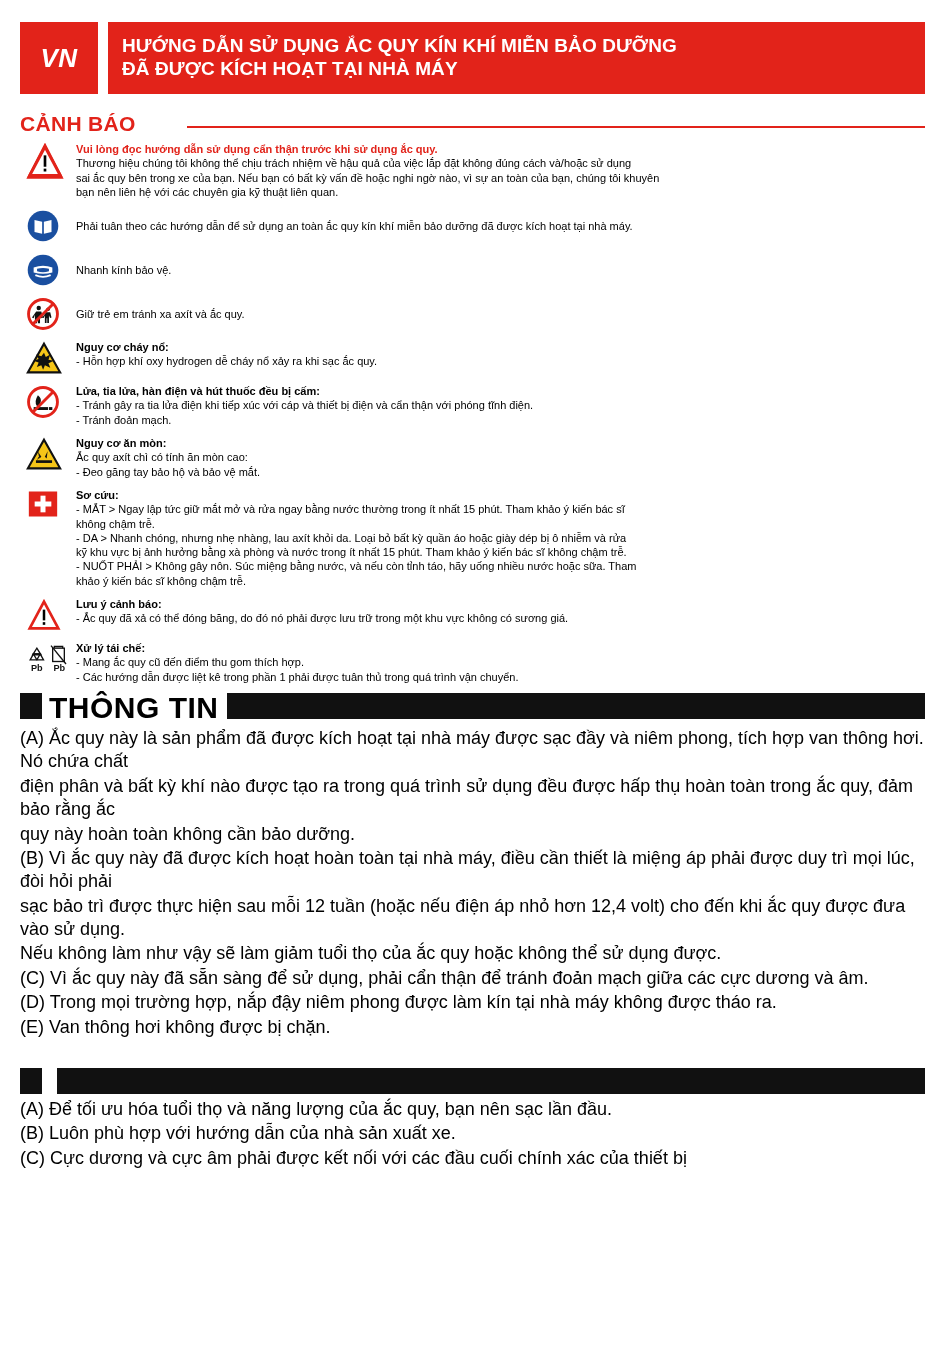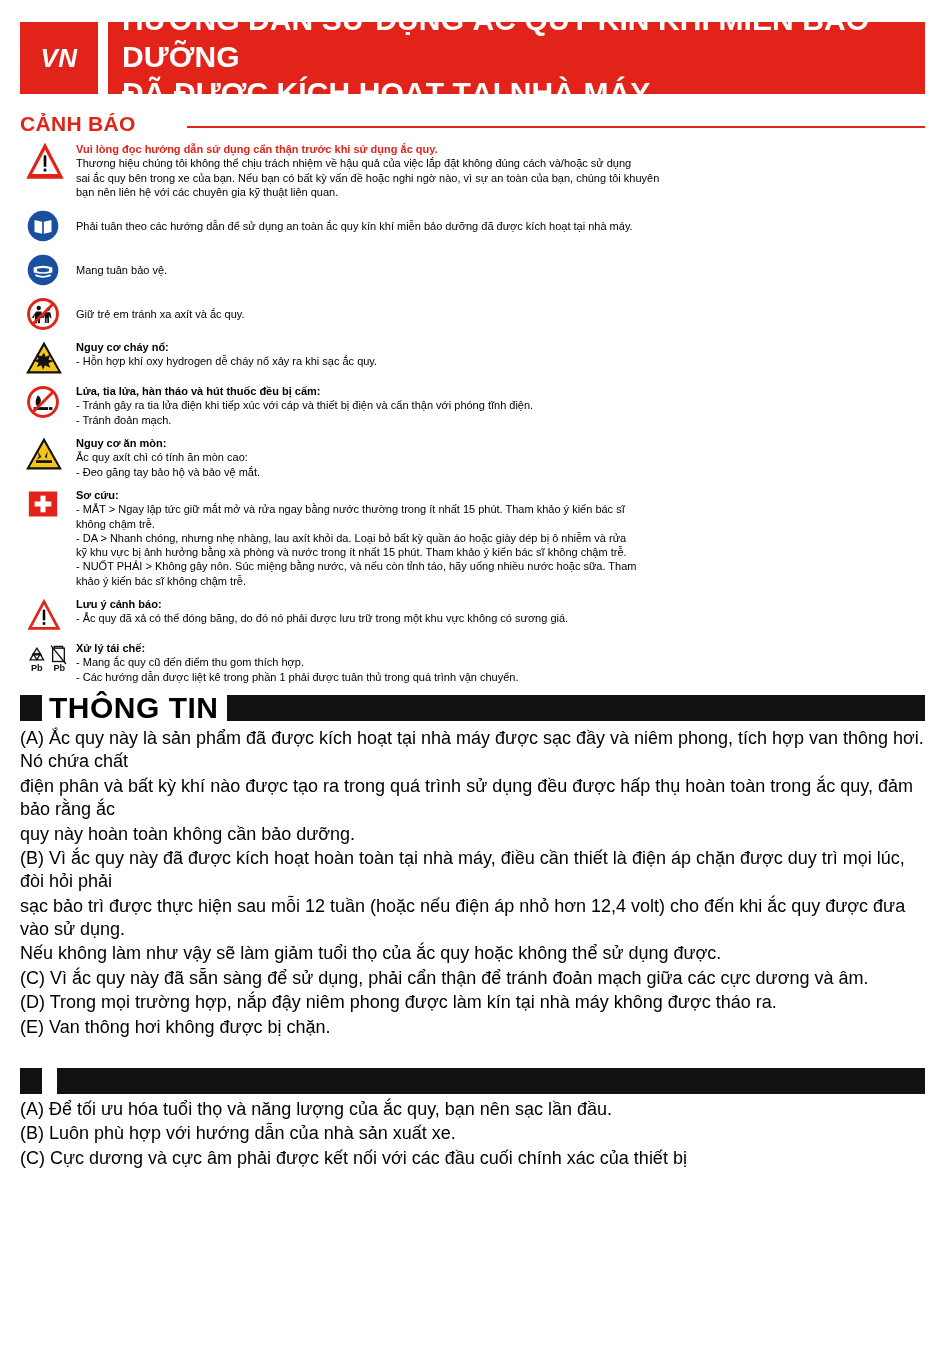--- a/index.html
+++ b/index.html
@@ -43,21 +43,21 @@
     flex: 1;
     background: #e2231a;
     color: #fff;
     display: flex;
     flex-direction: column;
     justify-content: center;
     padding: 4px 14px 6px 14px;
   }
   .header-title .line {
     font-weight: bold;
-    font-size: 30px;
+    font-size: 19px;
     line-height: 1.22;
     letter-spacing: 0.1px;
   }
   
   .warn-head {
     display: flex;
     align-items: center;
     margin-bottom: 6px;
     gap: 41px;
   }
@@ -103,21 +103,21 @@
   .txt-cell p.red-bold { font-weight: bold; color: #e2231a; }
   .row.centered { align-items: center; }
   .row.centered .txt-cell p { line-height: 1.3; }
 
   
   svg { display: block; }
 
   
   .section-bar {
     display: flex;
-    align-items: center;
+    align-items: flex-start;
     margin-top: 6px;
     margin-bottom: 4px;
   }
   .section-bar .sq {
     width: 22px; height: 26px;
     background: #111;
     margin-right: 7px;
   }
   .section-bar .title {
     font-weight: bold;
@@ -196,21 +196,21 @@
     <div class="row centered">
       <div class="icon-cell">
         <svg width="34" height="34" viewBox="0 0 40 40">
           <circle cx="20" cy="20" r="18" fill="#1a4fa0"></circle>
           <path d="M9 17 Q20 13 31 17 L31 23 Q20 26 9 23 Z" fill="#fff"></path>
           <path d="M13 18.5 Q20 16.5 27 18.5 L27 21.5 Q20 23.5 13 21.5 Z" fill="#1a4fa0"></path>
           <path d="M11 26 Q20 30 29 26" stroke="#fff" stroke-width="2" fill="none"></path>
         </svg>
       </div>
       <div class="txt-cell">
-        <p>Mang tuân bảo vệ.</p>
+        <p>Nhanh kính bảo vệ.</p>
       </div>
     </div>
 
     <div class="row centered">
       <div class="icon-cell">
         <svg width="34" height="34" viewBox="0 0 40 40">
           <circle cx="20" cy="20" r="17" fill="#fff" stroke="#e2231a" stroke-width="3.4"></circle>
           <g fill="#111">
             <circle cx="15" cy="13" r="2.6"></circle>
             <path d="M12 17 h6 l2 7 -2 1 -1.5 -4 v10 h-2.5 v-6 h-1 v6 h-2.5 v-10 l-1.5 4 -2 -1 z"></path>
@@ -246,21 +246,21 @@
           <circle cx="20" cy="20" r="17" fill="#fff" stroke="#e2231a" stroke-width="3.4"></circle>
           <g fill="#111">
             <path d="M14 12 q5 4 3 9 q-1 3 -4 4 q-4 -5 1 -13 z"></path>
             <rect x="9" y="26" width="17" height="3.4"></rect>
             <rect x="27" y="26" width="4" height="3.4"></rect>
           </g>
           <line x1="8" y1="32" x2="32" y2="8" stroke="#e2231a" stroke-width="3.4"></line>
         </svg>
       </div>
       <div class="txt-cell">
-        <p class="bold">Lửa, tia lửa, hàn tháo và hút thuốc đều bị cấm:</p>
+        <p class="bold">Lửa, tia lửa, hàn điện và hút thuốc đều bị cấm:</p>
         <p>- Tránh gây ra tia lửa điện khi tiếp xúc với cáp và thiết bị điện và cẩn thận với phóng tĩnh điện.</p>
         <p>- Tránh đoản mạch.</p>
       </div>
     </div>
 
     <div class="row">
       <div class="icon-cell">
         <svg width="36" height="34" viewBox="0 0 40 38">
           <polygon points="20,3 38,35 2,35" fill="#f5c518" stroke="#111" stroke-width="2.4"></polygon>
           <g fill="#111">
@@ -339,21 +339,21 @@
 
   <div class="section-bar">
     <div class="sq"></div>
     <div class="title">THÔNG TIN</div>
     <div class="barfill"></div>
   </div>
   <div class="info-block">
     <p class="para">(A) Ắc quy này là sản phẩm đã được kích hoạt tại nhà máy được sạc đầy và niêm phong, tích hợp van thông hơi. Nó chứa chất</p>
     <p class="para">điện phân và bất kỳ khí nào được tạo ra trong quá trình sử dụng đều được hấp thụ hoàn toàn trong ắc quy, đảm bảo rằng ắc</p>
     <p class="para">quy này hoàn toàn không cần bảo dưỡng.</p>
-    <p class="para">(B) Vì ắc quy này đã được kích hoạt hoàn toàn tại nhà máy, điều cần thiết là điện áp chặn được duy trì mọi lúc, đòi hỏi phải</p>
+    <p class="para">(B) Vì ắc quy này đã được kích hoạt hoàn toàn tại nhà máy, điều cần thiết là miệng áp phải được duy trì mọi lúc, đòi hỏi phải</p>
     <p class="para">sạc bảo trì được thực hiện sau mỗi 12 tuần (hoặc nếu điện áp nhỏ hơn 12,4 volt) cho đến khi ắc quy được đưa vào sử dụng.</p>
     <p class="para">Nếu không làm như vậy sẽ làm giảm tuổi thọ của ắc quy hoặc không thể sử dụng được.</p>
     <p class="para">(C) Vì ắc quy này đã sẵn sàng để sử dụng, phải cẩn thận để tránh đoản mạch giữa các cực dương và âm.</p>
     <p class="para">(D) Trong mọi trường hợp, nắp đậy niêm phong được làm kín tại nhà máy không được tháo ra.</p>
     <p class="para">(E) Van thông hơi không được bị chặn.</p>
   </div>
 
   <div class="spacer-20"></div>
 
   <div class="section-bar">

